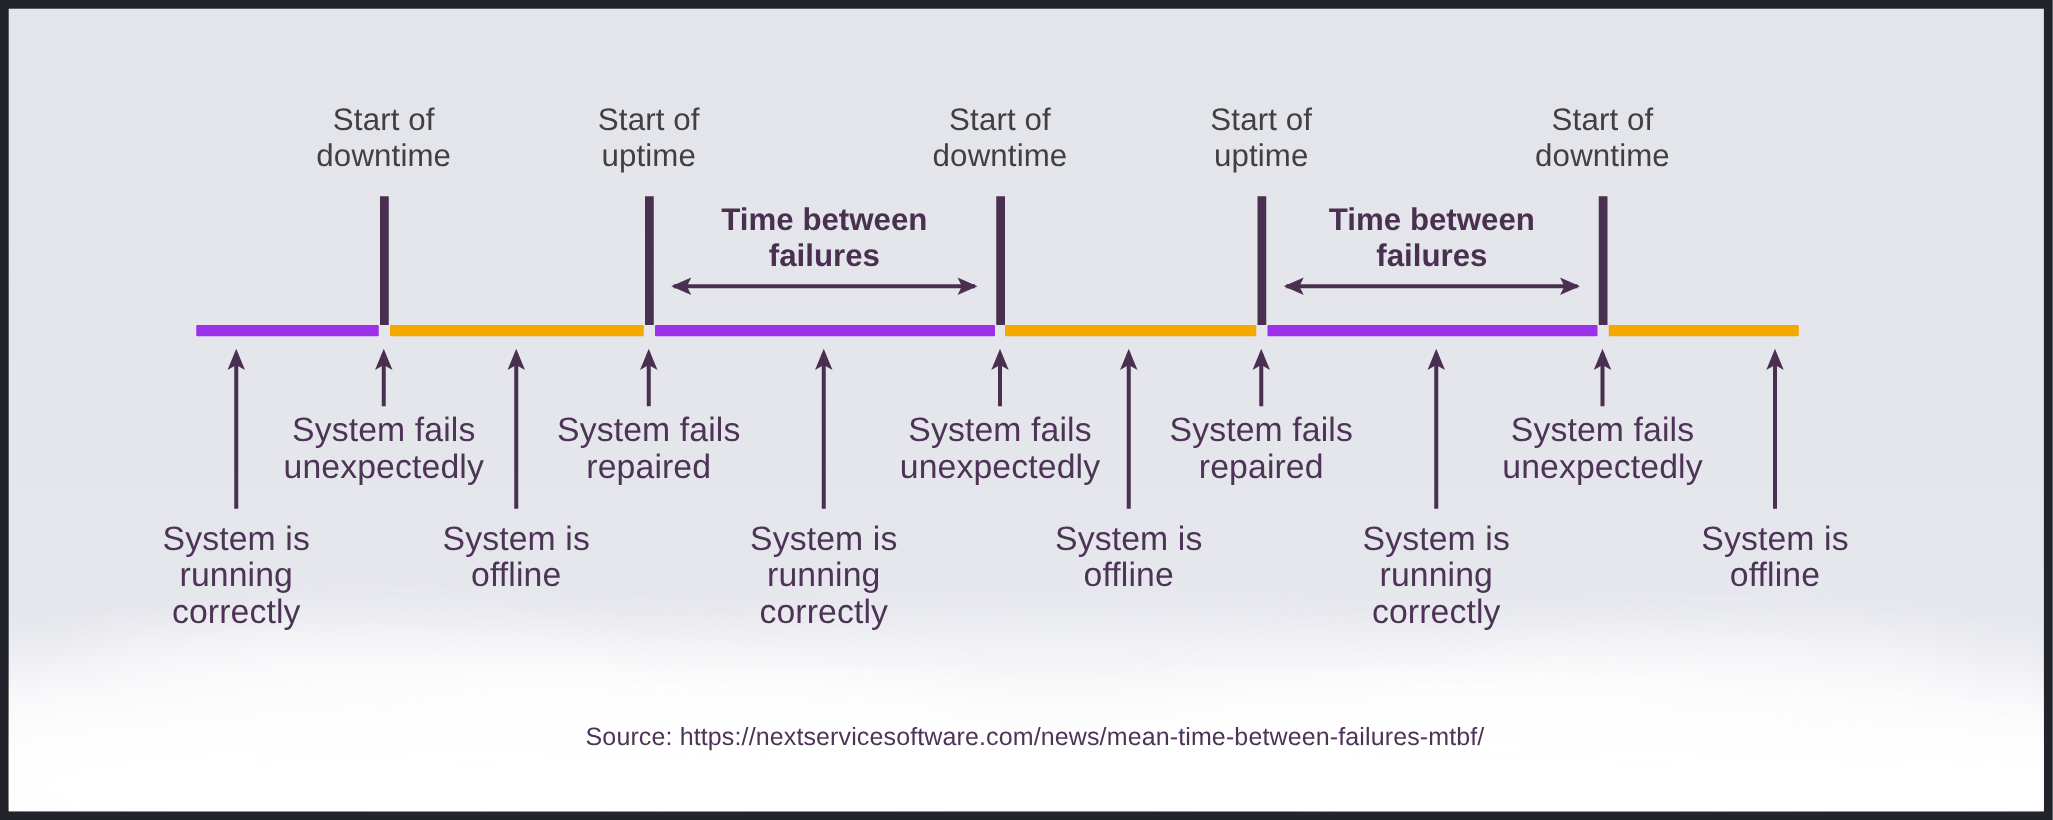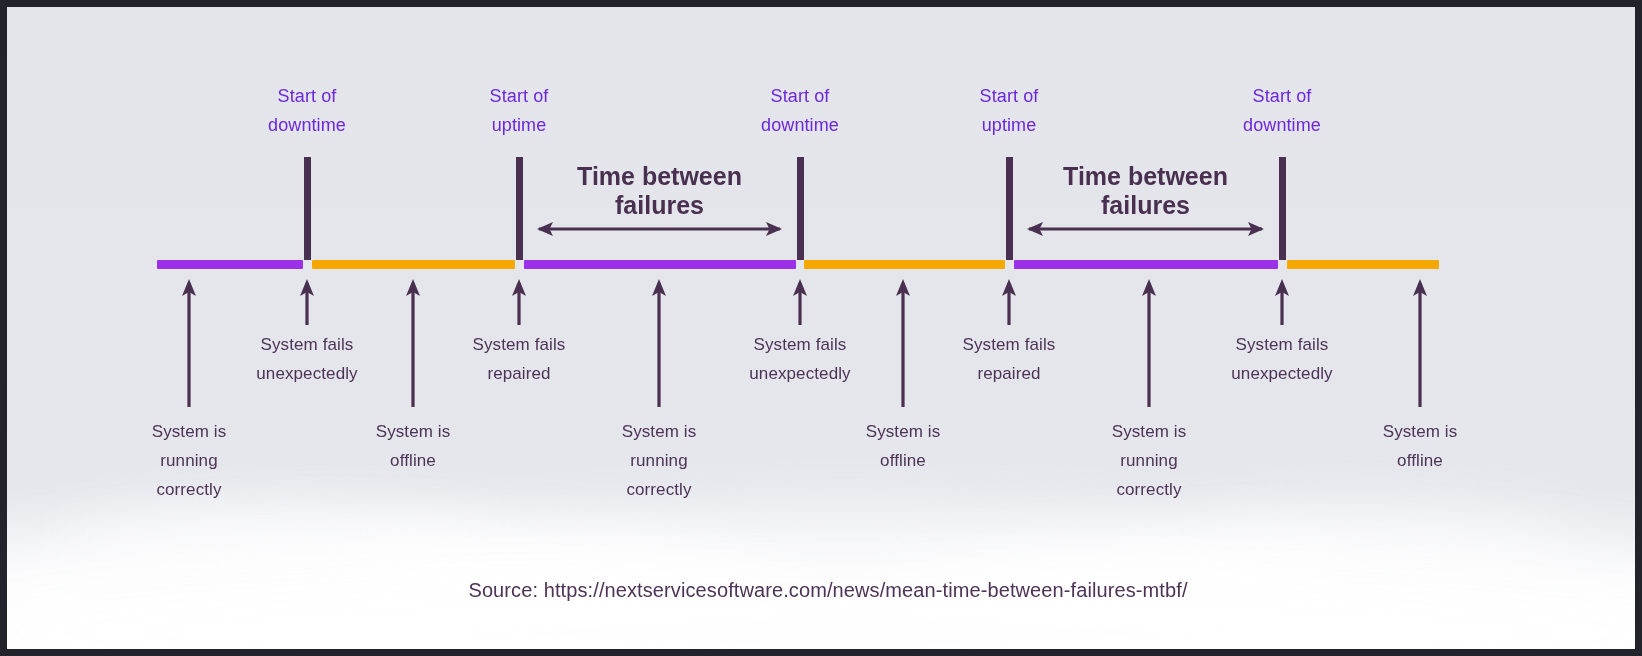--- a/index.html
+++ b/index.html
@@ -58,22 +58,22 @@
   .tick {
     position: absolute;
     width: 7px;
     background: #4a3050;
   }
 
   
   .top-label {
     position: absolute;
     text-align: center;
-    color: #6d28d9;
-    font-size: 18px;
+    color: #404040;
+    font-size: 25px;
     line-height: 29px;
     letter-spacing: .1px;
     white-space: pre-line;
   }
 
   
   .tbf-label {
     position: absolute;
     text-align: center;
     color: #4a3050;
@@ -81,21 +81,21 @@
     line-height: 29px;
     font-weight: bold;
     white-space: pre-line;
   }
 
   
   .call-label {
     position: absolute;
     text-align: center;
     color: #4d3356;
-    font-size: 17px;
+    font-size: 27px;
     line-height: 29px;
     letter-spacing: .1px;
     white-space: pre-line;
   }
 
   
   #source-line {
     position: absolute;
     left: 0;
     top: 572px;

